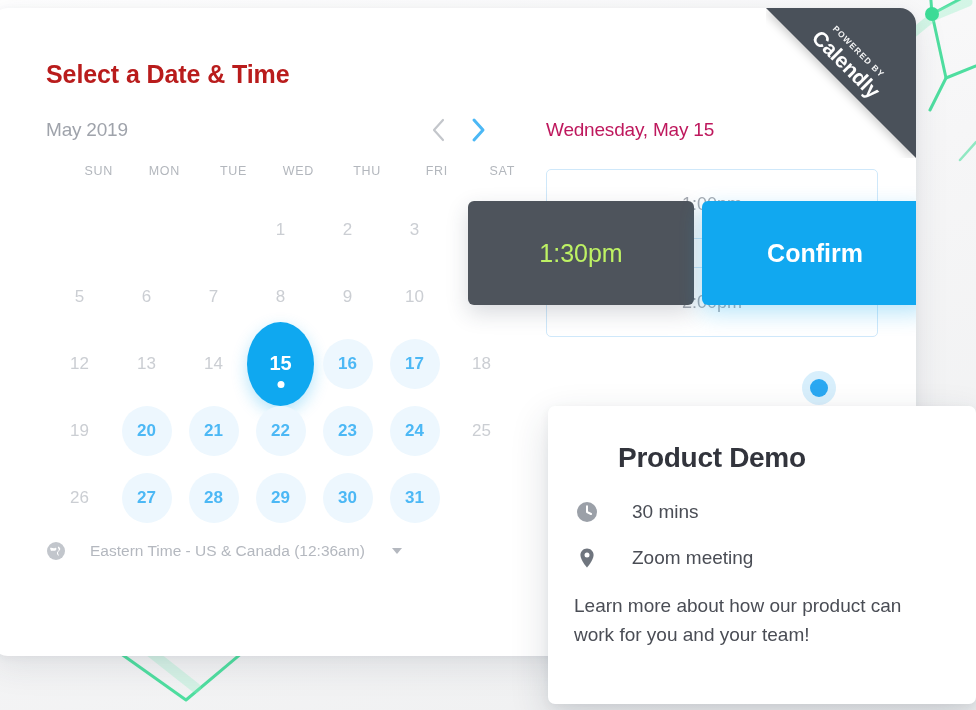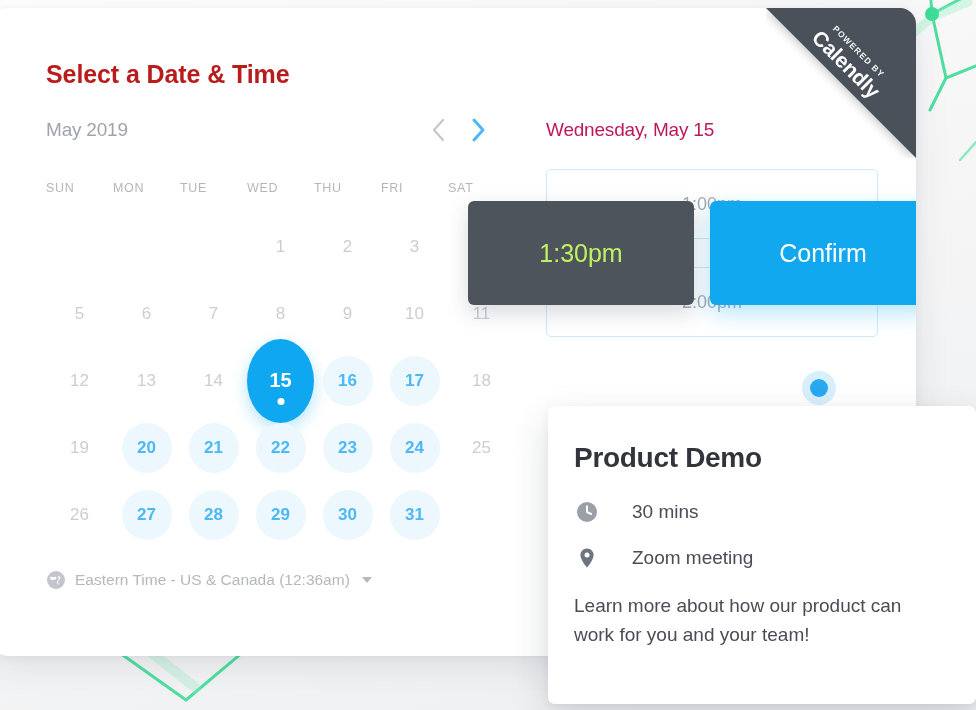--- a/index.html
+++ b/index.html
@@ -109,21 +109,21 @@
   
   .calendar-col {
     width: 470px;
     flex: none;
   }
 
   .cal-header {
     display: flex;
     align-items: center;
     height: 30px;
-    margin-bottom: 36px;
+    margin-bottom: 11px;
     padding-right: 18px;
   }
   .cal-month {
     font-size: 19px;
     color: #9fa3ab;
     flex: 1;
     letter-spacing: -0.2px;
   }
   .nav-btn {
     background: none;
@@ -133,24 +133,25 @@
     line-height: 0;
   }
   .nav-btn svg { display: block; }
 
   .weekday-row {
     display: grid;
     grid-template-columns: repeat(7, 67px);
     margin-bottom: 18px;
   }
   .weekday {
-    text-align: left;
+    text-align: right;
     font-size: 12.5px;
     color: #b3b7bd;
     letter-spacing: 0.7px;
+    margin-top: 8px;
   }
 
   .day-grid {
     display: grid;
     grid-template-columns: repeat(7, 67px);
     grid-auto-rows: 67px;
   }
   .day-cell {
     display: flex;
     align-items: center;
@@ -195,22 +196,22 @@
     height: 7px;
     border-radius: 50%;
     background: #ffffff;
   }
   .day.empty { visibility: hidden; }
 
   
   .timezone {
     display: flex;
     align-items: center;
-    gap: 9px;
-    margin-top: 22px;
+    gap: 24px;
+    margin-top: 10px;
     cursor: pointer;
   }
   .tz-label {
     font-size: 15.5px;
     color: #b4b8bf;
   }
   .tz-caret {
     width: 0; height: 0;
     border-left: 5px solid transparent;
     border-right: 5px solid transparent;
@@ -272,27 +273,27 @@
     display: flex;
     align-items: center;
     justify-content: center;
     box-shadow: 0 8px 22px rgba(40, 50, 70, 0.18);
     cursor: pointer;
     font-family: inherit;
   }
   .confirm-btn {
     width: 226px;
     height: 104px;
-    margin-left: 16px;
+    margin-left: 8px;
     background: #11a8f0;
     border: 0;
     border-radius: 6px;
     color: #ffffff;
     font-size: 25px;
-    font-weight: 400;
+    font-weight: 700;
     display: flex;
     align-items: center;
     justify-content: center;
     box-shadow: 0 8px 22px rgba(17, 168, 240, 0.30);
     cursor: pointer;
     font-family: inherit;
   }
 
   
   .cursor-dot {
@@ -327,20 +328,21 @@
                 0 3px 10px rgba(40, 50, 70, 0.06);
     padding: 36px 30px 0 26px;
     z-index: 10;
   }
   .event-title {
     font-size: 28px;
     font-weight: 700;
     color: #32343c;
     letter-spacing: -0.3px;
     margin-bottom: 26px;
+    margin-left: 44px;
   }
   .event-meta {
     display: flex;
     align-items: center;
     gap: 16px;
     margin-bottom: 22px;
   }
   .event-meta .meta-text {
     font-size: 19px;
     color: #4a4d55;

